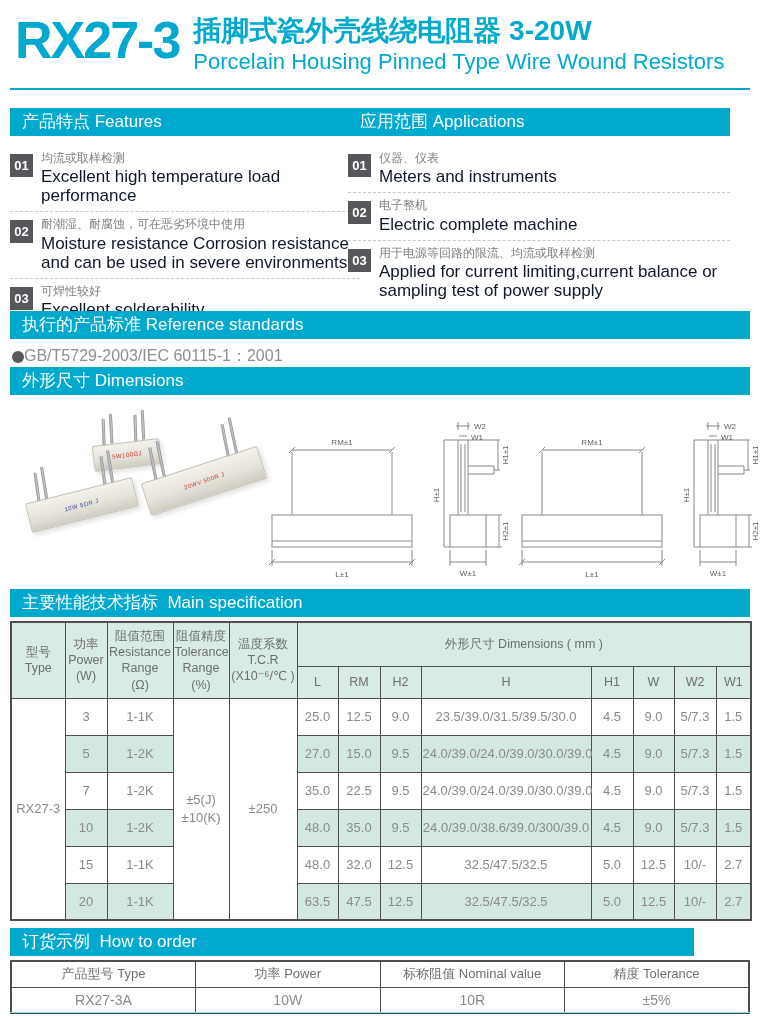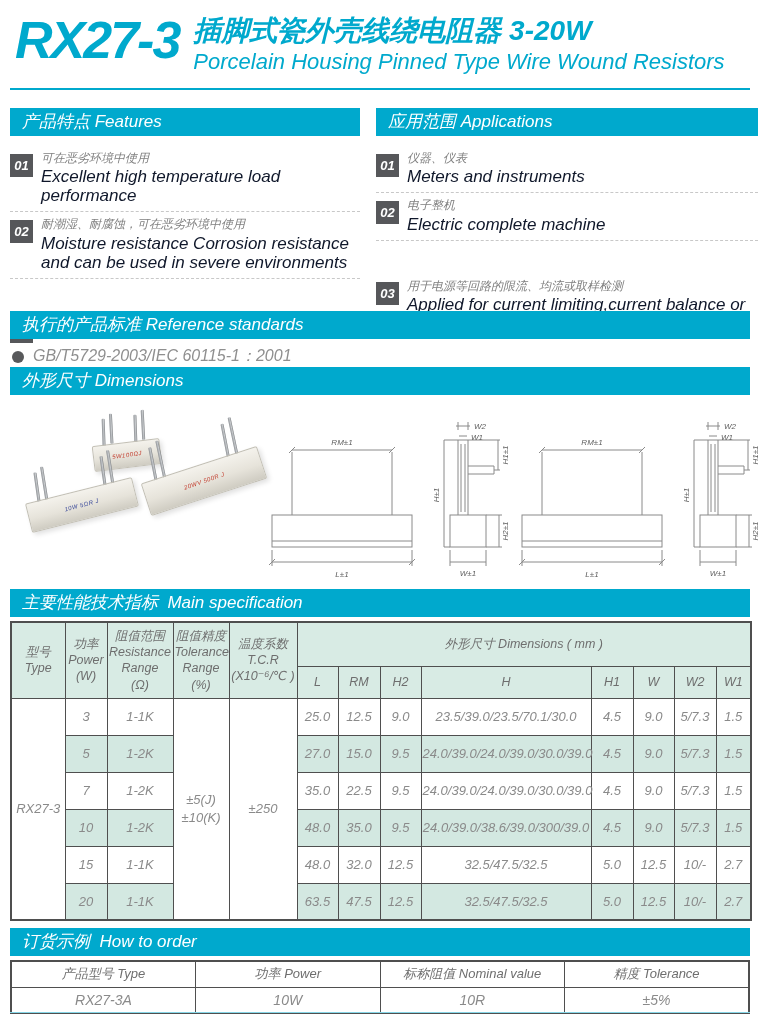--- a/index.html
+++ b/index.html
@@ -6,50 +6,50 @@
     --cyan:#00a9cd;
     --mint:#d8ebe4;
     --mint2:#d3e8e1;
     --bdr:#4f4f4f;
     --gray:#8a8a8a;
     --dkbox:#56575a;
   }
   *{margin:0;padding:0;box-sizing:border-box;}
   html,body{background:#fff;}
   body{font-family:"Liberation Sans","DejaVu Sans",sans-serif;}
-  .page{position:relative;width:760px;height:1017px;background:#fff;overflow:hidden;font-style:italic;}
+  .page{position:relative;width:760px;height:1017px;background:#fff;overflow:hidden;}
 
   
   .hdr{position:absolute;left:15px;top:8px;display:flex;gap:14px;align-items:flex-start;}
   .model{font-size:52px;font-weight:bold;color:var(--cyan);line-height:1.25;letter-spacing:-2px;}
   .titles{padding-top:8px;}
   .t-cn{font-size:28px;font-weight:bold;color:var(--cyan);line-height:1.1;}
   .t-en{font-size:22px;color:var(--cyan);margin-top:3px;line-height:1.1;}
   .rule-top{position:absolute;left:10px;width:740px;top:88px;border-top:2px solid var(--cyan);}
   .rule-bottom{position:absolute;left:10px;width:740px;top:1012px;border-top:1px solid #86d6e7;}
 
   
   .band{background:var(--cyan);color:#fff;font-size:17px;height:28px;line-height:28px;padding-left:12px;white-space:pre;}
 
   
   .col-sec{position:absolute;top:108px;}
   .col-sec.feat{left:10px;width:350px;}
-  .col-sec.apps{left:376px;width:382px;}
+  .col-sec.apps{left:348px;width:382px;}
   .items{padding-top:10px;}
   .item{display:flex;gap:8px;padding:5px 0 6px;border-bottom:1px dashed #c8c8c8;}
-  .item:last-child{border-bottom:none;margin-top:33px;}
+  .item:last-child{border-bottom:none;}
   .numbox{flex:0 0 23px;width:23px;height:23px;background:var(--dkbox);color:#fff;
           font-size:13px;font-weight:bold;display:flex;align-items:center;justify-content:center;margin-top:3px;}
   .itxt{flex:1;}
   .itxt .cn{font-size:12px;color:#808080;line-height:1.2;margin-bottom:2px;}
   .itxt .en{font-size:17px;color:#0f172a;line-height:1.12;}
 
   
   .std-band{position:absolute;left:10px;top:311px;width:740px;}
-  .std-line{position:absolute;left:12px;top:346px;display:flex;align-items:center;gap:9px;}
+  .std-line{position:absolute;left:12px;top:346px;display:flex;align-items:center;}
   .bullet{width:12px;height:12px;border-radius:50%;background:#58595b;}
   .std-text{font-size:16px;color:#8f8f8f;}
 
   
   .dim-band{position:absolute;left:10px;top:367px;width:740px;}
   .photo-area{position:absolute;left:15px;top:402px;width:252px;height:176px;}
   .res{position:absolute;}
   .res .body{position:relative;background:linear-gradient(180deg,#f4f2ec 0%,#e6e3da 55%,#cfccc2 100%);
              border:1px solid #c2bfb4;border-radius:2px;box-shadow:2px 3px 5px rgba(0,0,0,0.12);
              display:flex;align-items:center;justify-content:center;}
@@ -67,21 +67,21 @@
   .spec-table th,.spec-table td{border:1px solid var(--bdr);padding:1px;}
   .spec-table th{font-weight:normal;font-size:12.5px;color:#6e6e6e;background:var(--mint);white-space:pre-line;line-height:1.3;}
   .spec-table td{font-size:13px;color:var(--gray);}
   .spec-table thead tr:first-child{height:44px;}
   .spec-table thead tr:last-child{height:32px;}
   .spec-table tbody tr{height:37px;}
   .spec-table tbody tr.shade td{background:var(--mint2);}
   .spec-table td.mcell{background:#fff;white-space:pre-line;line-height:1.35;}
 
   
-  .order-band{position:absolute;left:10px;top:928px;width:740px;}
+  .order-band{position:absolute;left:10px;top:928px;width:684px;}
   .order-table{position:absolute;left:10px;top:960px;width:740px;border-collapse:collapse;table-layout:fixed;
                border:2px solid var(--bdr);text-align:center;}
   .order-table th,.order-table td{border:1px solid var(--bdr);height:26px;padding:0;}
   .order-table th{font-weight:normal;font-size:13px;color:#6e6e6e;background:#fff;margin-top:20px;}
   .order-table td{font-size:14px;color:var(--gray);text-align:center;}
 </style>
 </head>
 <body>
 
 <div class="page">
@@ -94,34 +94,35 @@
     </div>
   </div>
   <div class="rule-top"></div>
 
   <section class="col-sec feat">
     <div class="band">产品特点 Features</div>
     <div class="items">
       <div class="item">
         <div class="numbox">01</div>
         <div class="itxt">
-          <div class="cn">可在恶劣环境中使用</div>
+          <div class="cn">均流或取样检测</div>
           <div class="en">Excellent high temperature load performance</div>
         </div>
       </div>
       <div class="item">
         <div class="numbox">02</div>
         <div class="itxt">
           <div class="cn">耐潮湿、耐腐蚀，可在恶劣环境中使用</div>
           <div class="en">Moisture resistance Corrosion resistance and can be used in severe environments</div>
         </div>
       </div>
       <div class="item">
         <div class="numbox">03</div>
         <div class="itxt">
+          <div class="cn">可焊性较好</div>
           <div class="en">Excellent solderability</div>
         </div>
       </div>
     </div>
   </section>
 
   <section class="col-sec apps">
     <div class="band">应用范围 Applications</div>
     <div class="items">
       <div class="item">
@@ -302,21 +303,21 @@
       <tr>
         <td rowspan="6" class="mcell">RX27-3</td>
         <td>3</td>
         <td>1-1K</td>
         <td rowspan="6" class="mcell">±5(J)
 ±10(K)</td>
         <td rowspan="6" class="mcell">±250</td>
         <td>25.0</td>
         <td>12.5</td>
         <td>9.0</td>
-        <td>23.5/39.0/23.5/70.1/30.0</td>
+        <td>23.5/39.0/31.5/39.5/30.0</td>
         <td>4.5</td>
         <td>9.0</td>
         <td>5/7.3</td>
         <td>1.5</td>
       </tr>
       <tr class="shade">
         <td>5</td>
         <td>1-2K</td>
         <td>27.0</td>
         <td>15.0</td>

